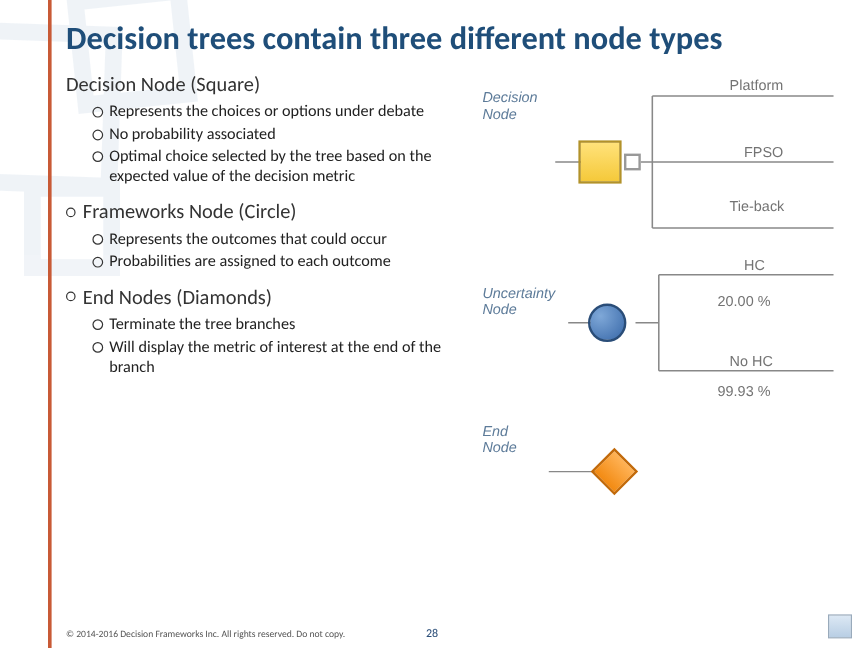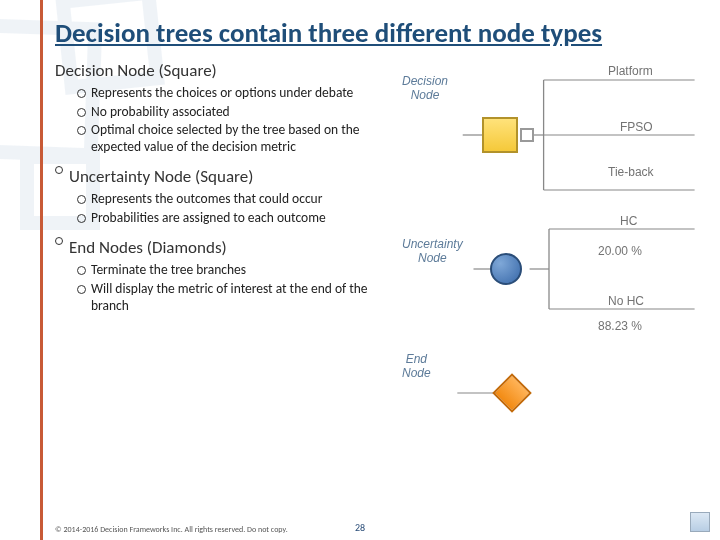--- a/index.html
+++ b/index.html
@@ -9,40 +9,40 @@
   .bg-deco { position: absolute; left: -60px; top: -20px; width: 260px; height: 260px; z-index: 0; opacity: 0.08; }
   .bg-sq { position: absolute; border: 14px solid #4878a8; }
   .bg-sq1 { width: 140px; height: 140px; left: 20px; top: 40px; transform: rotate(2deg); }
   .bg-sq2 { width: 100px; height: 100px; left: 120px; top: 10px; transform: rotate(-6deg); }
   .bg-sq3 { width: 80px; height: 80px; left: 80px; top: 170px; }
 
   .vert-line { position: absolute; left: 40px; top: 0; bottom: 0; width: 3px; background: #c85a36; z-index: 1; }
 
   .slide { position: absolute; left: 55px; top: 18px; right: 20px; bottom: 28px; z-index: 2; }
 
-  h1.title { color: #1f4e79; font-size: 27px; font-weight: 700; line-height: 1.1; margin-bottom: 12px; max-width: 560px; text-decoration: underline; }
+  h1.title { color: #1f4e79; font-size: 27px; font-weight: 700; line-height: 1.1; margin-bottom: 12px; max-width: 560px; }
 
   .cols { display: flex; gap: 8px; }
   .lcol { width: 335px; }
   .rcol { flex: 1; position: relative; }
 
   .section { margin-bottom: 10px; }
-  .sec-head { font-size: 17px; color: #333; margin-bottom: 4px; display: flex; align-items: flex-start; gap: 6px; }
+  .sec-head { font-size: 17px; color: #333; margin-bottom: 4px; display: flex; align-items: center; gap: 6px; }
   .lead-bullet { width: 8px; height: 8px; border-radius: 50%; border: 1.5px solid #333; display: inline-block; flex-shrink: 0; }
 
   ul.bullets { list-style: none; padding-left: 22px; }
   ul.bullets li { font-size: 13.5px; color: #222; line-height: 1.25; margin-bottom: 2px; position: relative; padding-left: 14px; }
   ul.bullets li::before { content: ""; position: absolute; left: 0; top: 4px; width: 7px; height: 7px; border-radius: 50%; border: 1.3px solid #333; }
 
   
   .diagram { position: relative; height: 140px; margin-bottom: 4px; }
   .diag2 { height: 130px; }
   .diag3 { height: 100px; }
 
-  .node-label { position: absolute; font-family: Arial, sans-serif; font-size: 12px; color: #5d7b99; font-style: italic; text-align: center; }
+  .node-label { position: absolute; font-family: Arial, sans-serif; font-size: 12px; color: #5d7b99; font-style: italic; }
 
   .dnode { position: absolute; width: 36px; height: 36px; background: linear-gradient(#ffe27a,#f5c93a); border: 2px solid #b2922a; }
   .dnode.small { width: 14px; height: 14px; background:#fff; border:2px solid #999; }
 
   .cnode { position: absolute; width: 32px; height: 32px; border-radius: 50%; background: radial-gradient(circle at 30% 30%, #7fa8d8, #3868a8); border: 2px solid #2a4d78; }
 
   .enode { position: absolute; width: 28px; height: 28px; background: linear-gradient(#ffb357,#f28a12); border: 2px solid #c26a0a; transform: rotate(45deg); }
 
   .branch-label { position: absolute; font-size: 12px; color: #737373; font-family: Arial,sans-serif; }
 
@@ -76,21 +76,21 @@
         <ul class="bullets">
           <li>Represents the choices or options under debate</li>
           <li>No probability associated</li>
           <li>Optimal choice selected by the tree based on the expected value of the decision metric</li>
         </ul>
       </div>
 
       <div class="section">
         <div class="sec-head">
           <span class="lead-bullet"></span>
-          <span>Uncertainty Node (Square)</span>
+          <span>Frameworks Node (Circle)</span>
         </div>
         <ul class="bullets">
           <li>Represents the outcomes that could occur</li>
           <li>Probabilities are assigned to each outcome</li>
         </ul>
       </div>
 
       <div class="section">
         <div class="sec-head">
           <span class="lead-bullet"></span>
@@ -131,21 +131,21 @@
           <line x1="70" y1="65" x2="95" y2="65"></line>
           <line x1="122" y1="65" x2="140" y2="65"></line>
           <line x1="140" y1="25" x2="140" y2="105"></line>
           <line x1="140" y1="25" x2="275" y2="25"></line>
           <line x1="140" y1="105" x2="275" y2="105"></line>
         </svg>
         <div class="cnode" style="left:92px; top:49px;"></div>
         <div class="branch-label" style="left:222px; top:10px;">HC</div>
         <div class="branch-label" style="left:200px; top:40px;">20.00 %</div>
         <div class="branch-label" style="left:210px; top:90px;">No HC</div>
-        <div class="branch-label" style="left:200px; top:115px;">88.23 %</div>
+        <div class="branch-label" style="left:200px; top:115px;">99.93 %</div>
       </div>
 
       <div class="diagram diag3">
         <div class="node-label" style="left:4px; top:14px; white-space:pre;">End
 Node</div>
         <svg class="lines" viewBox="0 0 280 100" preserveAspectRatio="none">
           <line x1="55" y1="55" x2="102" y2="55"></line>
         </svg>
         <div class="enode" style="left:100px; top:41px;"></div>
       </div>

